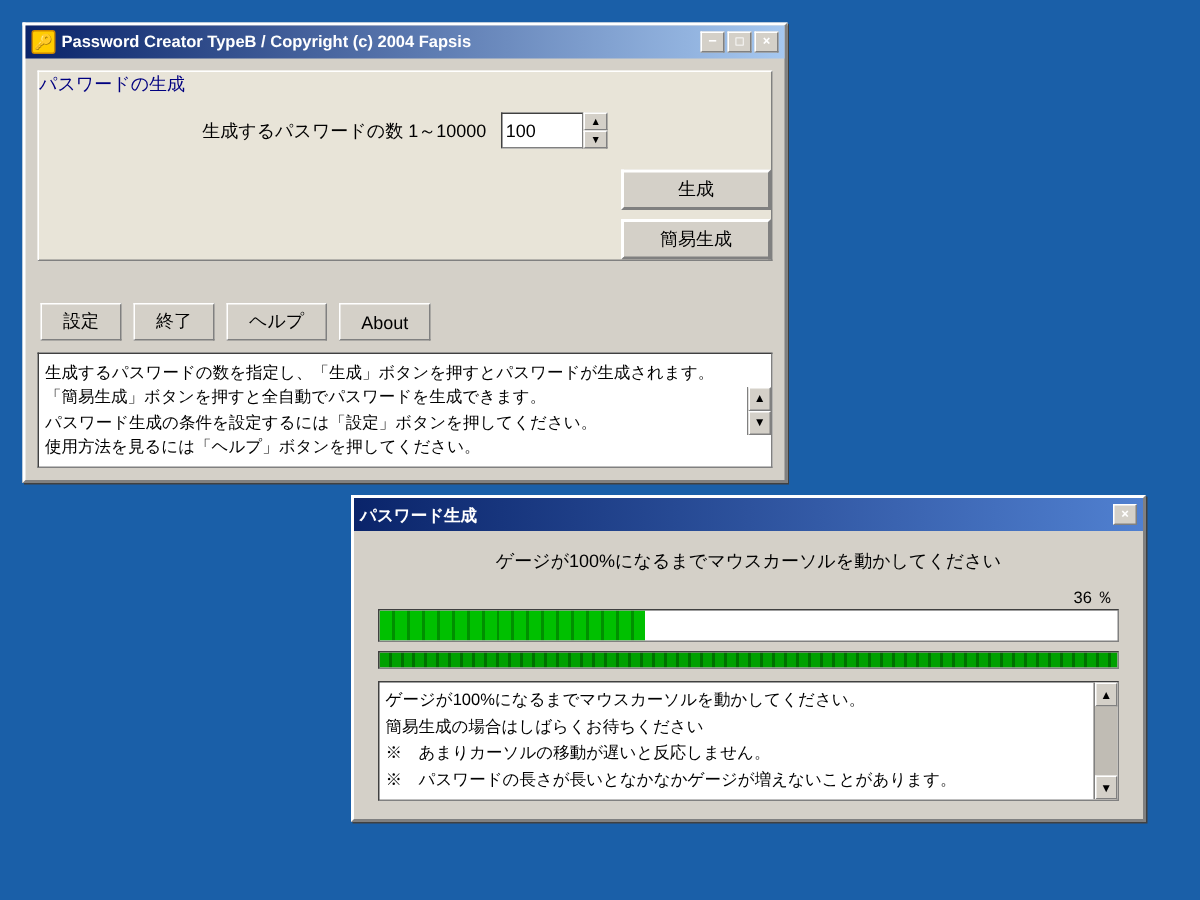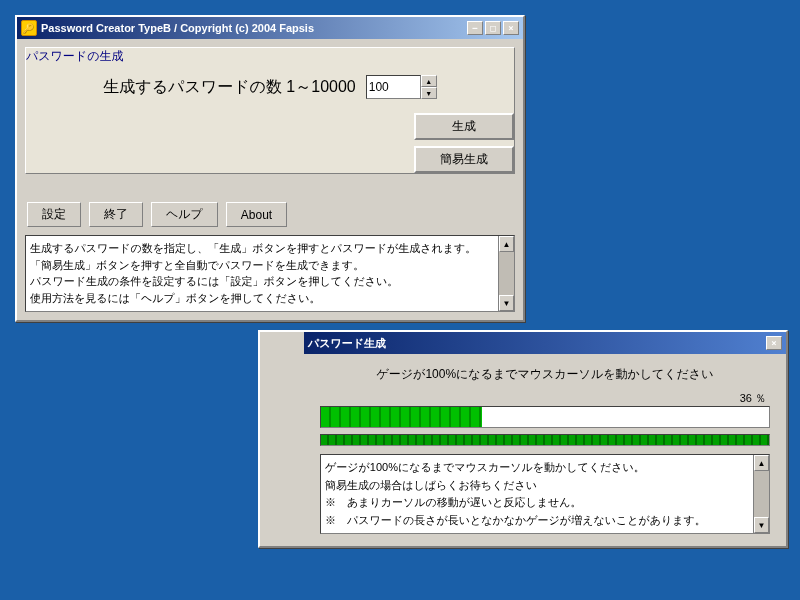--- a/index.html
+++ b/index.html
@@ -104,21 +104,21 @@
 
     .number-row {
       display: flex;
       align-items: center;
       justify-content: center;
       gap: 10px;
       margin-bottom: 14px;
     }
 
     .number-label {
-      font-size: 16px;
+      font-size: 12px;
     }
 
     .number-input-group {
       display: flex;
       align-items: stretch;
     }
 
     .number-input {
       width: 55px;
       height: 24px;
@@ -190,20 +190,21 @@
     }
 
     .text-area-box {
       border: 1px solid #808080;
       border-top-color: #404040;
       border-left-color: #404040;
       background: white;
       height: 77px;
       display: flex;
       overflow: hidden;
+      align-items: center;
     }
 
     .text-area-content {
       flex: 1;
       padding: 4px;
       font-size: 11px;
       line-height: 1.5;
       overflow: hidden;
     }
 
@@ -230,23 +231,22 @@
 
     .scroll-track {
       flex: 1;
       background: #c0bcb4;
     }
 
     
     .progress-window {
       position: absolute;
       top: 330px;
-      left: 258px;
+      left: 234px;
       width: 530px;
-      padding-left: 44px;
     }
 
     .progress-window .window-titlebar {
       background: linear-gradient(to right, #0a246a, #5080d0);
     }
 
     .progress-content {
       padding: 12px 16px;
       background: #d4d0c8;
     }

